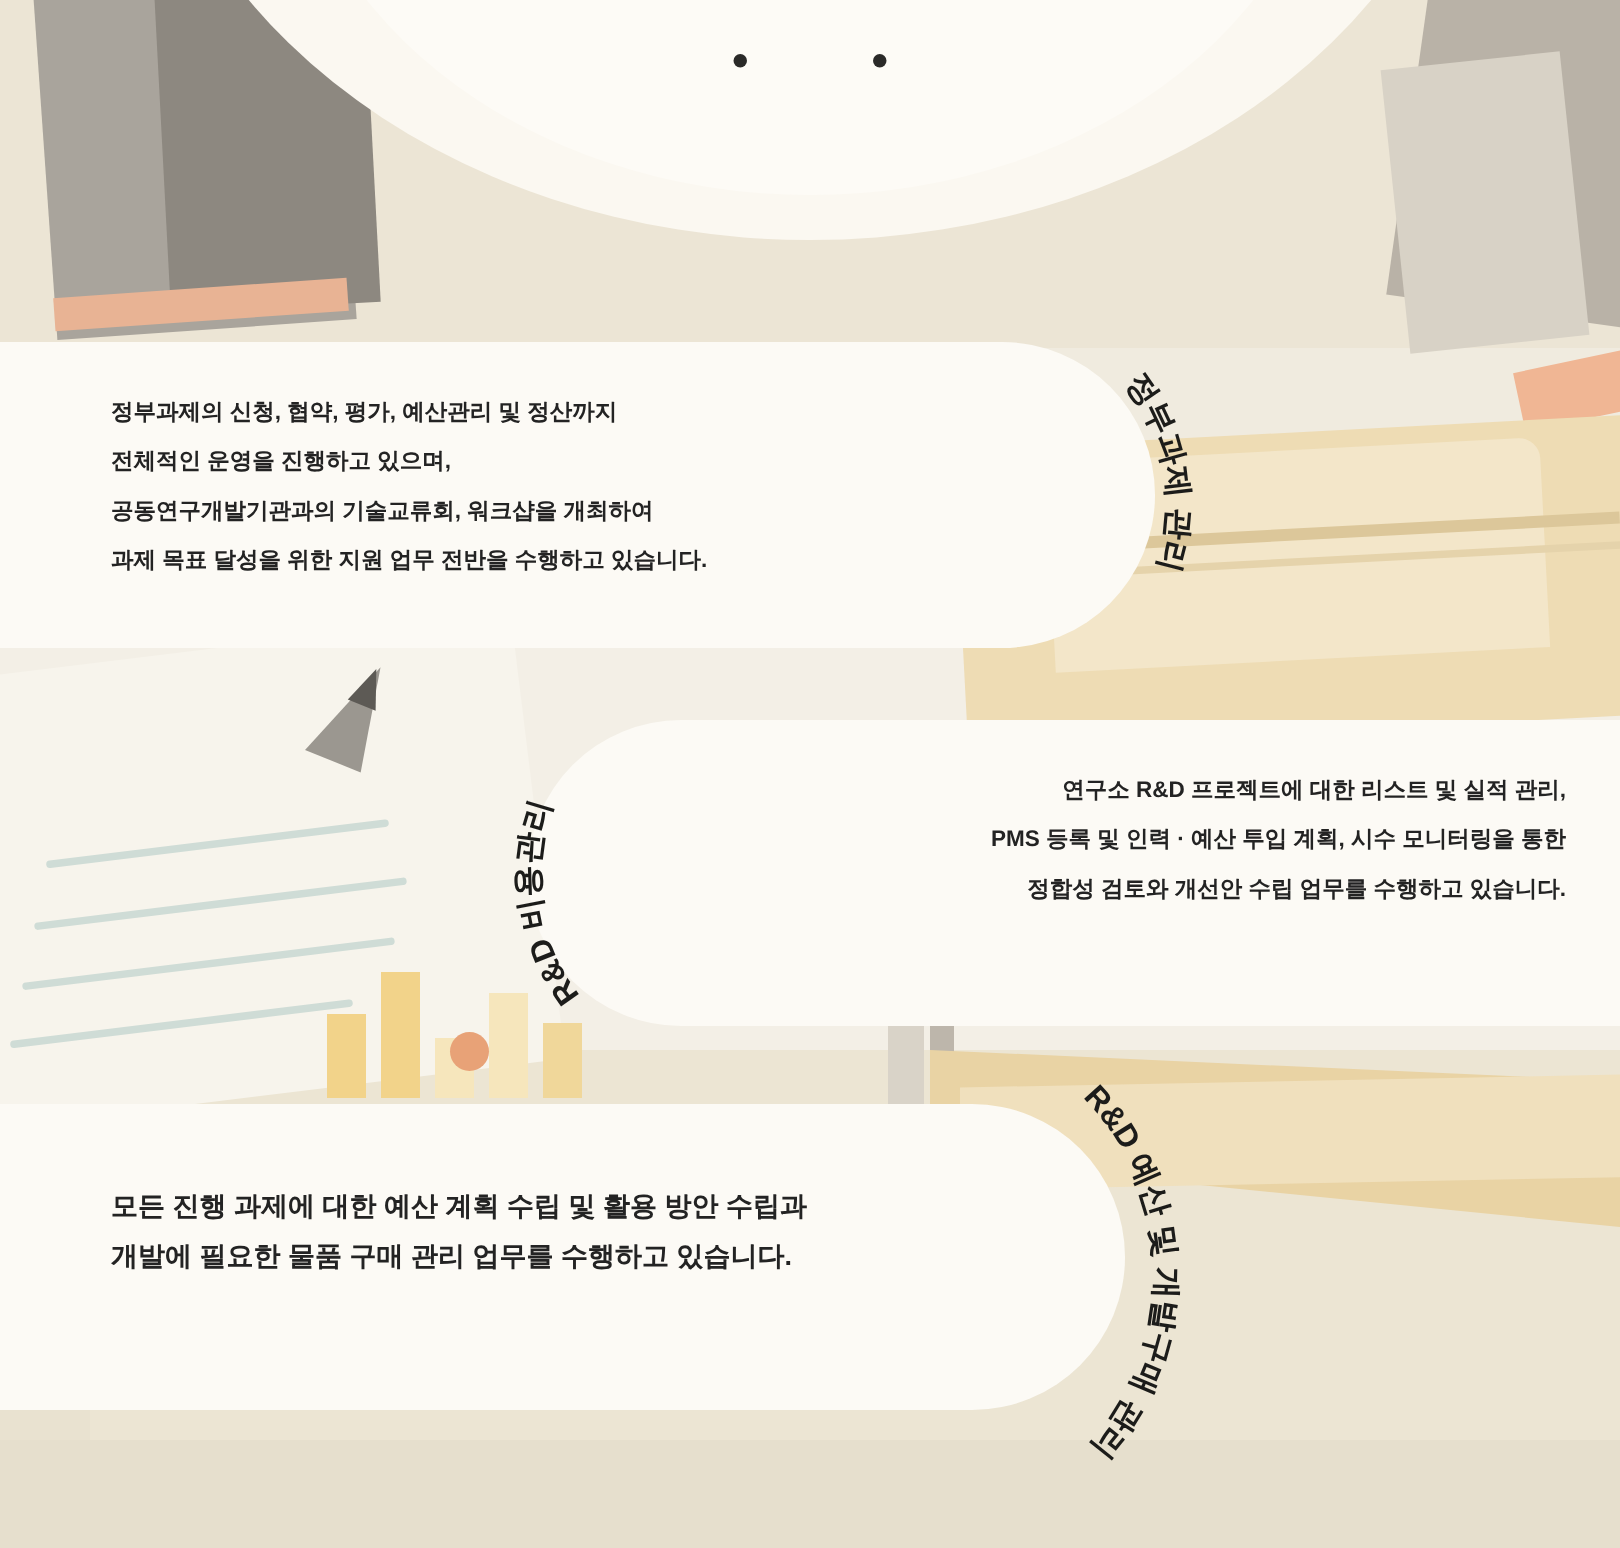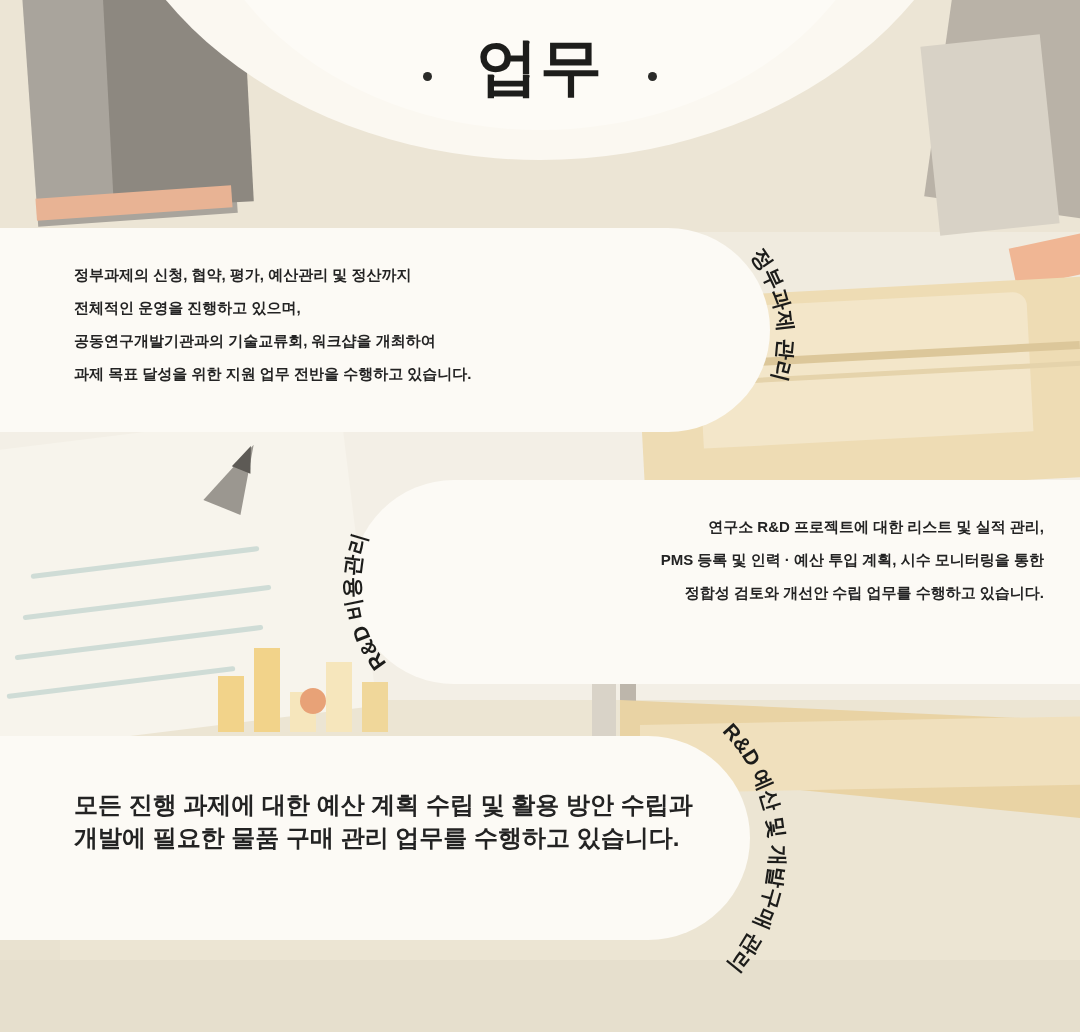--- a/index.html
+++ b/index.html
@@ -274,21 +274,21 @@
     padding: 52px 0 0 94px;
   }
   .ptext {
     font-size: 15px;
     line-height: 33px;
     color: #232323;
     font-weight: 600;
     white-space: pre-line;
   }
   .ptext.small {
-    font-size: 24px;
+    font-size: 18px;
   }
 
   
   .curve-label {
     position: absolute;
   }
   .curve-label svg text {
     font-family: "Liberation Sans", sans-serif;
     font-size: 21px;
     font-weight: 700;
@@ -340,21 +340,20 @@
     <div class="tan-fan2"></div>
     <div class="bot-left-block"></div>
     <div class="bot-strip"></div>
 
     <div class="circle"></div>
     <div class="circle2"></div>
   </div>
 
   <div class="title-wrap">
     <span class="tdot"></span>
-    <span class="title">업무</span>
     <span class="tdot"></span>
   </div>
 
   <div class="panel panel-1">
     <div class="ptext">정부과제의 신청, 협약, 평가, 예산관리 및 정산까지
 전체적인 운영을 진행하고 있으며,
 공동연구개발기관과의 기술교류회, 워크샵을 개최하여
 과제 목표 달성을 위한 지원 업무 전반을 수행하고 있습니다.</div>
   </div>
   <div class="curve-label" style="left:700px; top:232px;">

